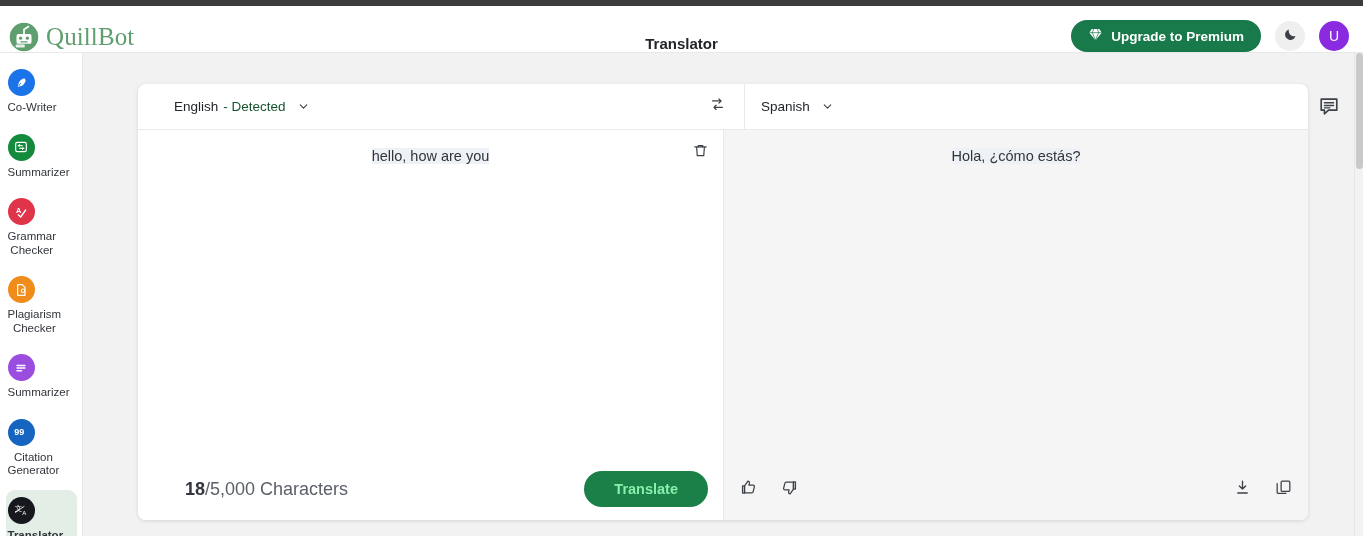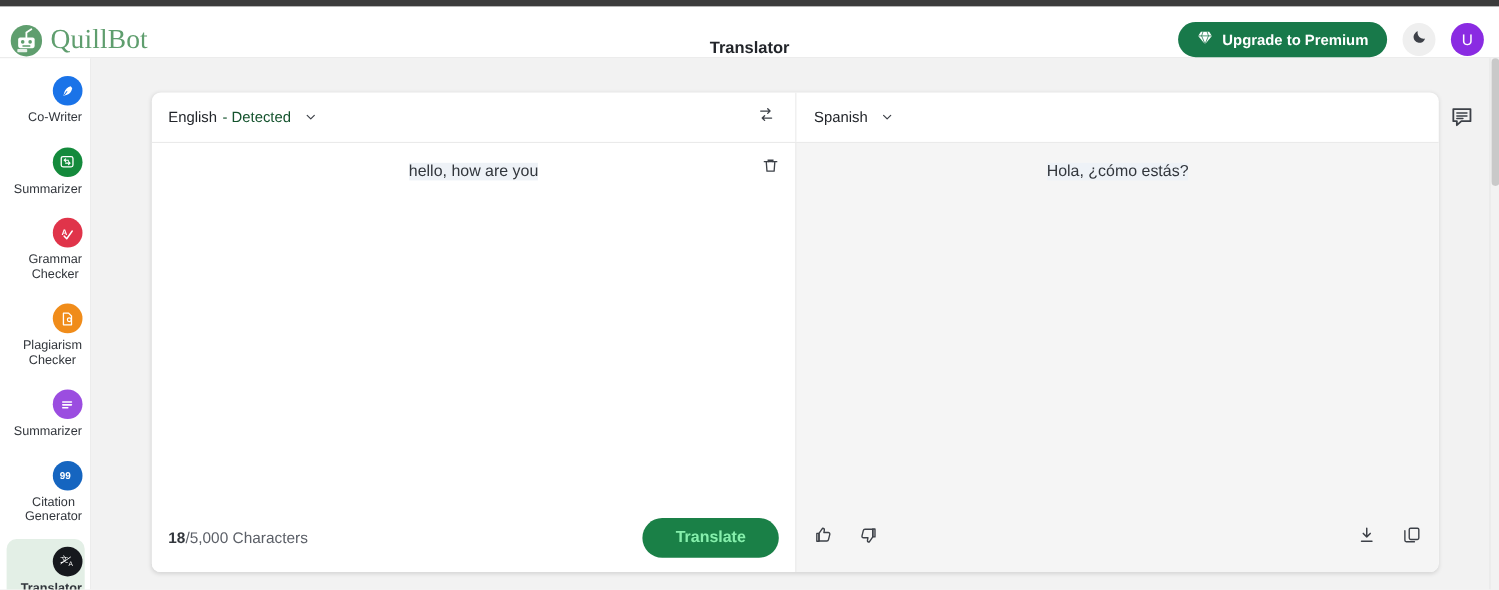--- a/index.html
+++ b/index.html
@@ -61,21 +61,21 @@
   }
 
   
   .sidebar {
     position: absolute; top: 53px; left: 0; width: 83px; height: 483px;
     background: #ffffff; border-right: 1px solid #e8e8e8;
     padding-top: 9px;
   }
   .side-item {
     width: 71px; margin: 0 auto 5px; border-radius: 9px;
-    display: flex; flex-direction: column; align-items: flex-end;
+    display: flex; flex-direction: column; align-items: flex-start;
     padding: 7px 2px 7px; cursor: pointer;
   }
   .side-item.active { background: #e3efe6; }
   .side-ico {
     width: 27px; height: 27px; border-radius: 50%;
     display: flex; align-items: center; justify-content: center;
     margin-bottom: 5px;
   }
   .side-label {
     font-size: 11.5px; color: #31353b; line-height: 13.5px;
@@ -91,20 +91,21 @@
     box-shadow: 0 1px 4px rgba(0,0,0,.12);
     display: flex; flex-direction: column; overflow: hidden;
   }
   .lang-bar {
     height: 46px; display: flex; align-items: center;
     border-bottom: 1px solid #eaeaea; flex: 0 0 46px;
   }
   .lang-left {
     width: 585px; height: 100%; display: flex; align-items: center;
     padding-left: 15px;
+    margin-left: 21px;
   }
   .lang-sel { display: flex; align-items: center; gap: 5px; cursor: pointer; }
   .lang-name { font-size: 13.5px; color: #22252a; }
   .lang-sub { font-size: 13.5px; color: #14532d; }
   .swap-btn {
     margin-left: auto; margin-right: 18px; cursor: pointer;
     display: flex; align-items: center;
   }
   .lang-right {
     flex: 1; height: 100%; display: flex; align-items: center;
@@ -127,21 +128,21 @@
   .src-text { background: #eef2f7; display: inline; }
   .out-text { background: #eef2f7; display: inline; }
   .trash-btn {
     position: absolute; top: 12px; right: 14px; cursor: pointer;
   }
 
   .pane-foot {
     height: 62px; flex: 0 0 62px;
     display: flex; align-items: center; padding: 0 15px;
   }
-  .char-count { font-size: 14px; color: #5c6068; }
+  .char-count { font-size: 18px; color: #5c6068; margin-left: 32px; }
   .char-count b { color: #32363c; font-weight: bold; }
   .translate-btn {
     margin-left: auto; background: #1a8047; color: #86efac;
     border: none; border-radius: 20px;
     height: 36px; padding: 0 30px;
     font-size: 14.5px; font-weight: bold;
     font-family: "Liberation Sans", sans-serif; cursor: pointer;
   }
   .foot-icons-left { display: flex; align-items: center; gap: 22px; }
   .foot-icons-right { margin-left: auto; display: flex; align-items: center; gap: 22px; }

